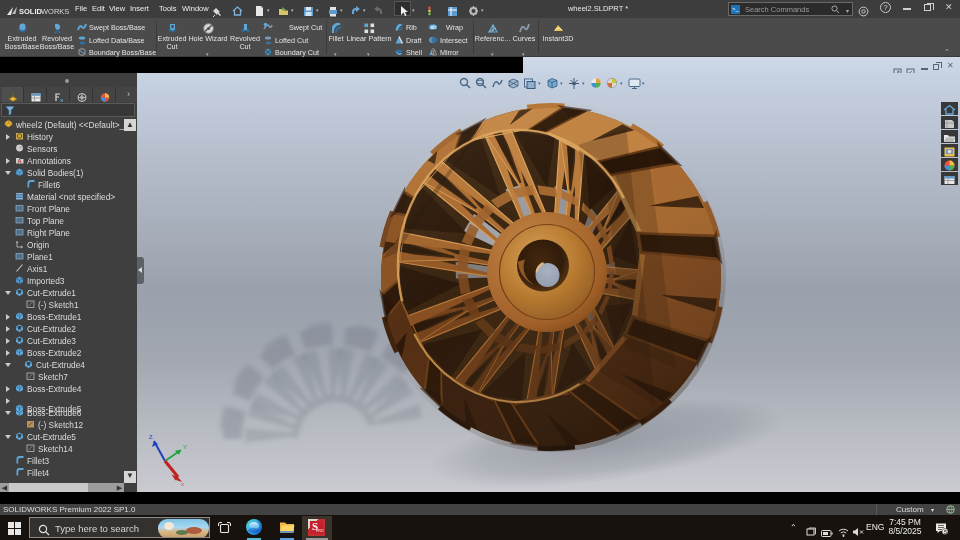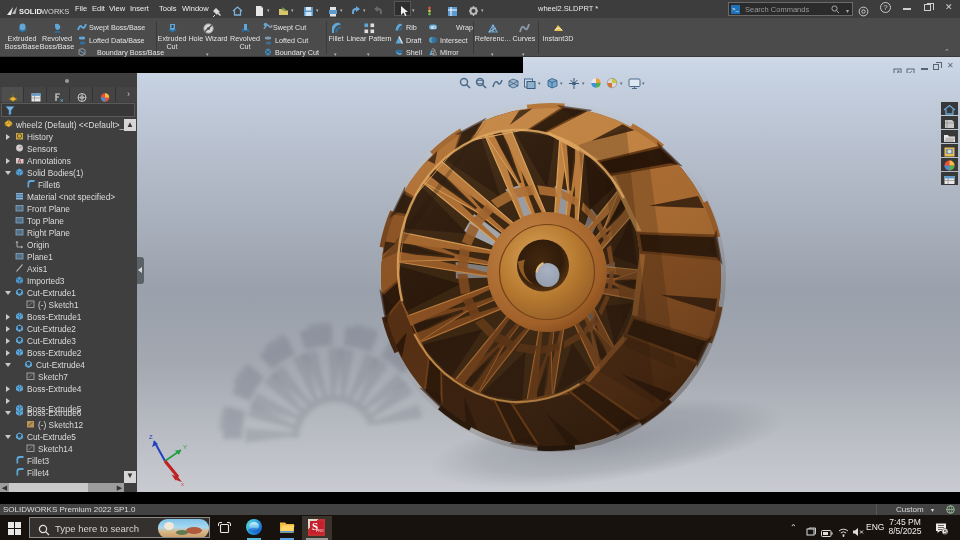--- a/index.html
+++ b/index.html
@@ -3,21 +3,21 @@
 <style>
 *{margin:0;padding:0;box-sizing:border-box}
 html,body{width:960px;height:540px;overflow:hidden;background:#000;
  font-family:"Liberation Sans",sans-serif;-webkit-font-smoothing:antialiased}
 .abs{position:absolute}
 #app{position:relative;width:960px;height:540px}
 
 #titlebar{left:0;top:0;width:960px;height:18px;background:#3d3d3d;color:#e8e8e8}
 #titlebar .menu{position:absolute;top:0;height:18px;line-height:18px;font-size:7.5px;color:#ededed}
 #logo{position:absolute;left:5px;top:3px}
-#doctitle{position:absolute;left:538px;top:0;width:120px;text-align:left;font-size:7.5px;line-height:17px;color:#e8e8e8}
+#doctitle{position:absolute;left:538px;top:0;width:120px;text-align:center;font-size:7.5px;line-height:17px;color:#e8e8e8}
 #searchbox{position:absolute;left:728px;top:2px;width:125px;height:14px;background:#2b2b2b;border:1px solid #6a6a6a;color:#9a9a9a;font-size:7.5px;line-height:12px}
 
 #ribbon{left:0;top:18px;width:960px;height:39px;background:#4b4b4b;border-bottom:1px solid #3a3a3a}
 .rbig{position:absolute;top:4px;text-align:center;color:#e4e4e4;font-size:7.2px;line-height:7.6px}
 .rsm{position:absolute;color:#e4e4e4;font-size:7.2px;line-height:8px;white-space:nowrap}
 .rsep{position:absolute;top:3px;height:33px;width:1px;background:#3a3a3a}
 .dd{position:absolute;color:#b5b5b5;font-size:5px}
 
 #tabrow{left:0;top:57px;width:523px;height:16px;background:#434343}
 .tab{position:absolute;top:0;height:16px;line-height:16px;text-align:center;font-size:7.8px;white-space:nowrap;color:#e6e6e6;border-right:1px solid #363636}
@@ -156,42 +156,42 @@
       <div class="rsm" style="left:77px;top:4px"><svg width="10" height="10" viewBox="0 0 10 10" style="">
           <path d="M1,8 Q3,2 5,5 Q7,8 9,2" stroke="#5fa7d8" stroke-width="2" fill="none"></path>
         </svg><span style="vertical-align:2px;margin-left:2px">Swept Boss/Base</span></div>
       <div class="rsm" style="left:77px;top:17px"><svg width="10" height="10" viewBox="0 0 10 10" style="">
           <path d="M2,2 Q6,1 8,2 L8,4 Q5,5 2,4 Z" fill="#5fa7d8"></path>
           <path d="M3,7 Q6,6 8,7 L8,9 Q5,10 3,9 Z" fill="#2f6f9f"></path>
         </svg><span style="vertical-align:2px;margin-left:2px">Lofted Data/Base</span></div>
       <div class="rsm" style="left:77px;top:29px"><svg width="10" height="10" viewBox="0 0 10 10" style="">
           <path d="M2,3 L5,1.5 L8,3 L8,7 L5,8.5 L2,7 Z" fill="none" stroke="#8a8a8a" stroke-width="1.2"></path>
           <path d="M2,3 L8,7" stroke="#5fa7d8" stroke-width="1"></path>
-        </svg><span style="vertical-align:2px;margin-left:10px">Boundary Boss/Base</span></div>
+        </svg><span style="vertical-align:2px;margin-left:2px">Boundary Boss/Base</span></div>
       <div class="rsep" style="left:156px"></div>
       <div class="rbig" style="left:146px;width:52px"><div style="height:13px"><svg width="13" height="13" viewBox="0 0 13 13" style="">
             <path d="M2,8 L6.5,5.5 L11,8 L6.5,10.5 Z" fill="#2f6f9f"></path>
             <path d="M4,2 H9 V7 L6.5,8.5 L4,7 Z" fill="#5fa7d8"></path>
             <path d="M5.5,3 H7.5 V6 H5.5 Z" fill="#3d3d3d"></path>
           </svg></div>Extruded<br>Cut</div>
       <div class="rbig" style="left:182px;width:52px"><div style="height:13px"><svg width="13" height="13" viewBox="0 0 13 13" style="">
             <circle cx="6.5" cy="6.5" r="4.8" fill="#d9d9d9"></circle>
             <circle cx="6.5" cy="6.5" r="4.8" fill="none" stroke="#8a8a8a"></circle>
             <path d="M3,9.5 L10,3" stroke="#555" stroke-width="1.6"></path>
             <circle cx="6.5" cy="6.5" r="1.6" fill="#555"></circle>
           </svg></div>Hole Wizard</div>
       <div class="dd" style="left:206px;top:33px">▾</div>
       <div class="rbig" style="left:219px;width:52px"><div style="height:13px"><svg width="13" height="13" viewBox="0 0 13 13" style="">
             <path d="M2.5,9 A4,2.5 0 0 1 10.5,9 L9.5,10.5 A3,1.5 0 0 0 3.5,10.5 Z" fill="#2f6f9f"></path>
             <rect x="5" y="2" width="3" height="6" fill="#5fa7d8"></rect>
           </svg></div>Revolved<br>Cut</div>
       <div class="rsm" style="left:263px;top:4px"><svg width="10" height="10" viewBox="0 0 10 10" style="">
           <path d="M1,7 Q4,1 6,4 Q8,7 9,3" stroke="#7a9ab5" stroke-width="1.6" fill="none"></path>
           <circle cx="2.5" cy="2.5" r="1.8" fill="#5fa7d8"></circle>
-        </svg><span style="vertical-align:2px;margin-left:0">Swept Cut</span></div>
+        </svg><span style="vertical-align:2px;margin-left:16px">Swept Cut</span></div>
       <div class="rsm" style="left:263px;top:17px"><svg width="10" height="10" viewBox="0 0 10 10" style="">
           <path d="M2,2 Q6,1 8,2 L8,4 Q5,5 2,4 Z" fill="#7a9ab5"></path>
           <path d="M3,7 Q6,6 8,7 L8,9 Q5,10 3,9 Z" fill="#3f6f94"></path>
         </svg><span style="vertical-align:2px;margin-left:2px">Lofted Cut</span></div>
       <div class="rsm" style="left:263px;top:29px"><svg width="10" height="10" viewBox="0 0 10 10" style="">
           <path d="M2,3 L5,1.5 L8,3 L8,7 L5,8.5 L2,7 Z" fill="#4d87ad"></path>
           <path d="M2,3 L8,7 M2,7 L8,3" stroke="#2a5a7a" stroke-width="1"></path>
         </svg><span style="vertical-align:2px;margin-left:2px">Boundary Cut</span></div>
       <div class="rsep" style="left:326px"></div>
       <div class="rbig" style="left:310px;width:52px"><div style="height:13px"><svg width="13" height="13" viewBox="0 0 13 13" style="">
@@ -214,21 +214,21 @@
           <path d="M1.5,8.5 L5,1.5 L8.5,8.5 Z" fill="#5fa7d8"></path>
           <path d="M5,1.5 L8.5,8.5" stroke="#e0e0e0" stroke-width="1.4"></path>
         </svg><span style="vertical-align:2px;margin-left:2px">Draft</span></div>
       <div class="rsm" style="left:394px;top:29px"><svg width="10" height="10" viewBox="0 0 10 10" style="">
           <path d="M1.5,4 A4,4 0 0 0 8.5,6.5 L6.5,6 A2.5,2.5 0 0 1 3.5,4.5 Z" fill="#5fa7d8"></path>
           <ellipse cx="5" cy="4" rx="3.5" ry="1.6" fill="#2f6f9f"></ellipse>
         </svg><span style="vertical-align:2px;margin-left:2px">Shell</span></div>
       <div class="rsm" style="left:428px;top:4px"><svg width="10" height="10" viewBox="0 0 10 10" style="">
           <rect x="1" y="2.5" width="8" height="5" rx="2.5" fill="#5fa7d8"></rect>
           <text x="2.5" y="7" font-size="5" fill="#fff">ab</text>
-        </svg><span style="vertical-align:2px;margin-left:18px">Wrap</span></div>
+        </svg><span style="vertical-align:2px;margin-left:8px">Wrap</span></div>
       <div class="rsm" style="left:428px;top:17px"><svg width="10" height="10" viewBox="0 0 10 10" style="">
           <circle cx="4" cy="5" r="3" fill="#5fa7d8" opacity="0.85"></circle>
           <circle cx="6.5" cy="5" r="3" fill="#2f6f9f" opacity="0.85"></circle>
         </svg><span style="vertical-align:2px;margin-left:2px">Intersect</span></div>
       <div class="rsm" style="left:428px;top:29px"><svg width="10" height="10" viewBox="0 0 10 10" style="">
           <path d="M1.5,8 L3.5,2 L4.5,8 Z" fill="#5fa7d8"></path>
           <path d="M8.5,8 L6.5,2 L5.5,8 Z" fill="none" stroke="#9a9a9a" stroke-width="0.8"></path>
           <path d="M5,1 V9" stroke="#e0e0e0" stroke-width="0.7" stroke-dasharray="1.5,1"></path>
         </svg><span style="vertical-align:2px;margin-left:2px">Mirror</span></div>
       <div class="rsep" style="left:473px"></div>

